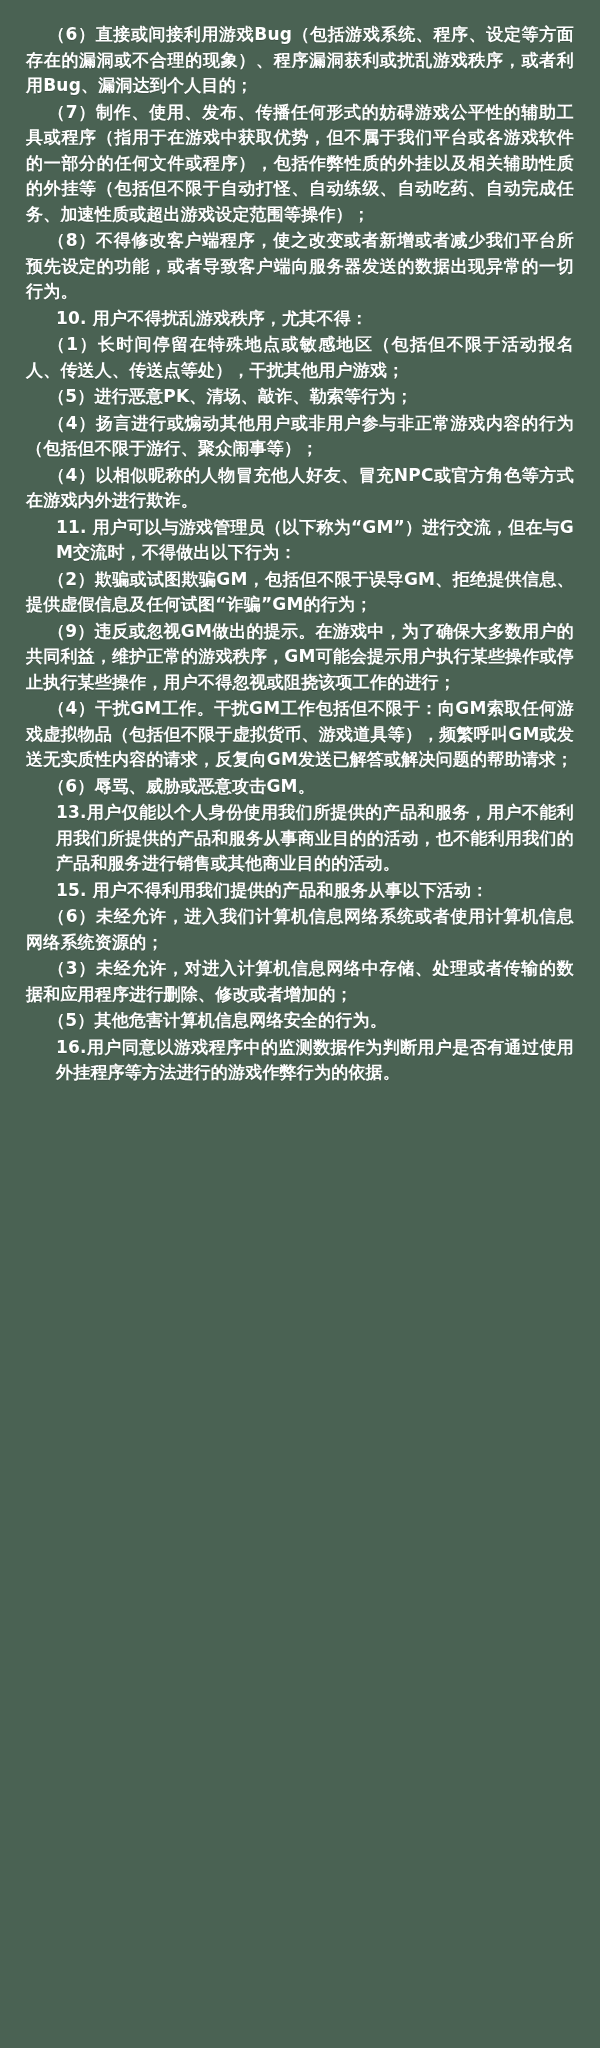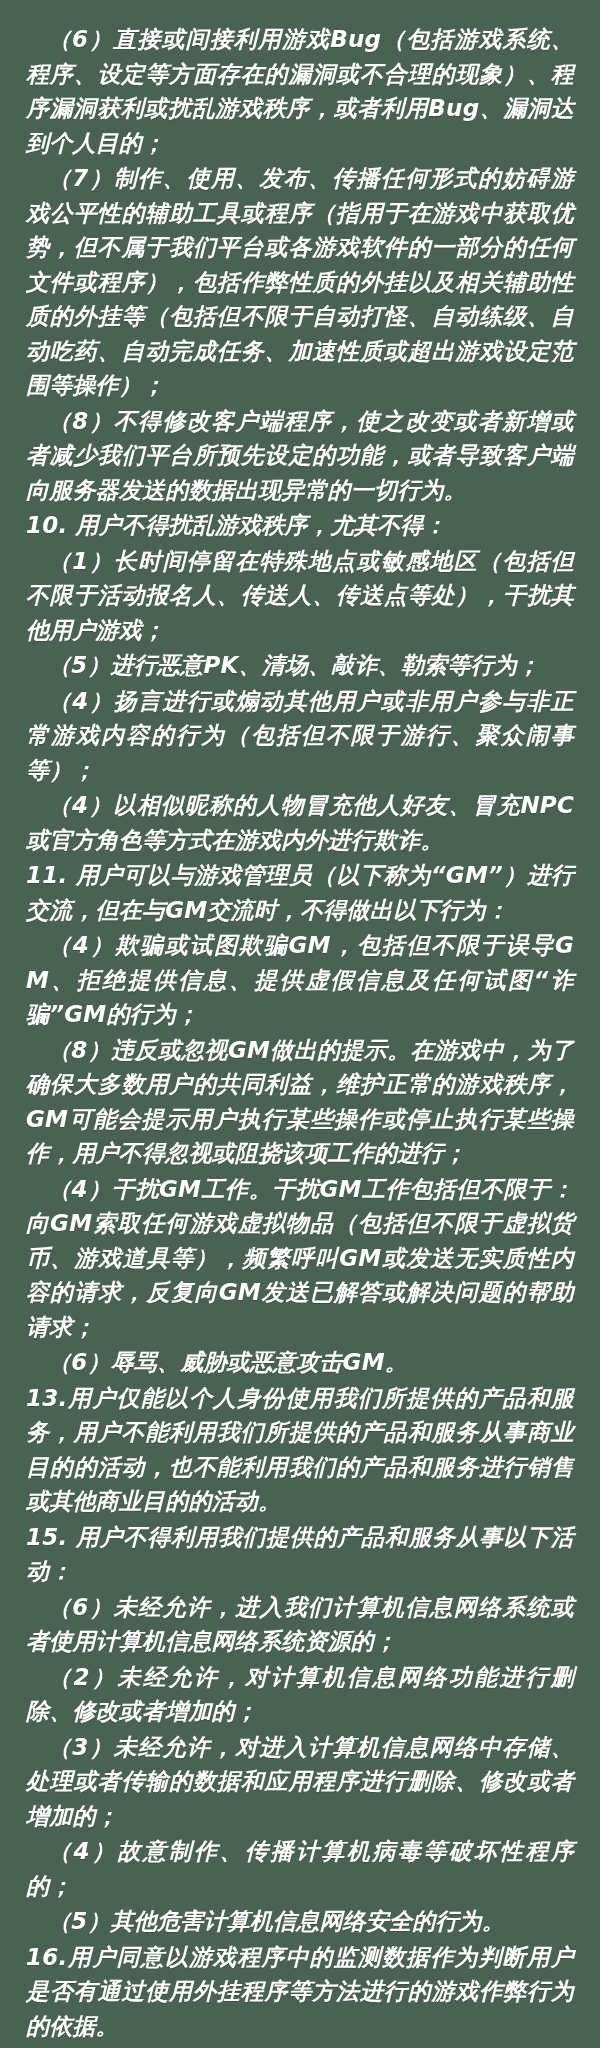--- a/index.html
+++ b/index.html
@@ -14,58 +14,56 @@
   }
   #doc {
     box-sizing: border-box;
     width: 600px;
     min-height: 2048px;
     background: #4a6253;
     padding: 22px 26px 26px 26px;
   }
   .para {
     color: #ffffff;
-    font-size: 23px;
+    font-size: 17px;
     line-height: 1.5;
     font-weight: bold;
     letter-spacing: 0.2px;
     margin: 0 0 1px 0;
     text-align: justify;
     text-justify: inter-ideograph;
     word-break: break-all;
     text-shadow: 0 1px 0 rgba(0,0,0,0.18);
-    font-style: italic;
   }
   .indent {
     text-indent: 22px;
   }
   .flush {
     text-indent: 0;
+    margin-left: 30px;
   }
 </style>
 </head>
 <body>
 
 <div id="doc">
   <div id="paragraphs">
       <p class="para indent">（6）直接或间接利用游戏Bug（包括游戏系统、程序、设定等方面存在的漏洞或不合理的现象）、程序漏洞获利或扰乱游戏秩序，或者利用Bug、漏洞达到个人目的；</p>
       <p class="para indent">（7）制作、使用、发布、传播任何形式的妨碍游戏公平性的辅助工具或程序（指用于在游戏中获取优势，但不属于我们平台或各游戏软件的一部分的任何文件或程序），包括作弊性质的外挂以及相关辅助性质的外挂等（包括但不限于自动打怪、自动练级、自动吃药、自动完成任务、加速性质或超出游戏设定范围等操作）；</p>
       <p class="para indent">（8）不得修改客户端程序，使之改变或者新增或者减少我们平台所预先设定的功能，或者导致客户端向服务器发送的数据出现异常的一切行为。</p>
       <p class="para flush">10. 用户不得扰乱游戏秩序，尤其不得：</p>
       <p class="para indent">（1）长时间停留在特殊地点或敏感地区（包括但不限于活动报名人、传送人、传送点等处），干扰其他用户游戏；</p>
       <p class="para indent">（5）进行恶意PK、清场、敲诈、勒索等行为；</p>
       <p class="para indent">（4）扬言进行或煽动其他用户或非用户参与非正常游戏内容的行为（包括但不限于游行、聚众闹事等）；</p>
       <p class="para indent">（4）以相似昵称的人物冒充他人好友、冒充NPC或官方角色等方式在游戏内外进行欺诈。</p>
       <p class="para flush">11. 用户可以与游戏管理员（以下称为“GM”）进行交流，但在与GM交流时，不得做出以下行为：</p>
-      <p class="para indent">（4）欺骗或试图欺骗GM，包括但不限于误导GM、拒绝提供信息、提供虚假信息及任何试图“诈骗”GM的行为；</p>
-      <p class="para indent">（8）违反或忽视GM做出的提示。在游戏中，为了确保大多数用户的共同利益，维护正常的游戏秩序，GM可能会提示用户执行某些操作或停止执行某些操作，用户不得忽视或阻挠该项工作的进行；</p>
+      <p class="para indent">（2）欺骗或试图欺骗GM，包括但不限于误导GM、拒绝提供信息、提供虚假信息及任何试图“诈骗”GM的行为；</p>
+      <p class="para indent">（9）违反或忽视GM做出的提示。在游戏中，为了确保大多数用户的共同利益，维护正常的游戏秩序，GM可能会提示用户执行某些操作或停止执行某些操作，用户不得忽视或阻挠该项工作的进行；</p>
       <p class="para indent">（4）干扰GM工作。干扰GM工作包括但不限于：向GM索取任何游戏虚拟物品（包括但不限于虚拟货币、游戏道具等），频繁呼叫GM或发送无实质性内容的请求，反复向GM发送已解答或解决问题的帮助请求；</p>
       <p class="para indent">（6）辱骂、威胁或恶意攻击GM。</p>
       <p class="para flush">13.用户仅能以个人身份使用我们所提供的产品和服务，用户不能利用我们所提供的产品和服务从事商业目的的活动，也不能利用我们的产品和服务进行销售或其他商业目的的活动。</p>
       <p class="para flush">15. 用户不得利用我们提供的产品和服务从事以下活动：</p>
       <p class="para indent">（6）未经允许，进入我们计算机信息网络系统或者使用计算机信息网络系统资源的；</p>
-      <p class="para indent">（2）未经允许，对计算机信息网络功能进行删除、修改或者增加的；</p>
       <p class="para indent">（3）未经允许，对进入计算机信息网络中存储、处理或者传输的数据和应用程序进行删除、修改或者增加的；</p>
-      <p class="para indent">（4）故意制作、传播计算机病毒等破坏性程序的；</p>
       <p class="para indent">（5）其他危害计算机信息网络安全的行为。</p>
       <p class="para flush">16.用户同意以游戏程序中的监测数据作为判断用户是否有通过使用外挂程序等方法进行的游戏作弊行为的依据。</p>
     </div>
 </div>
 
 </body></html>

